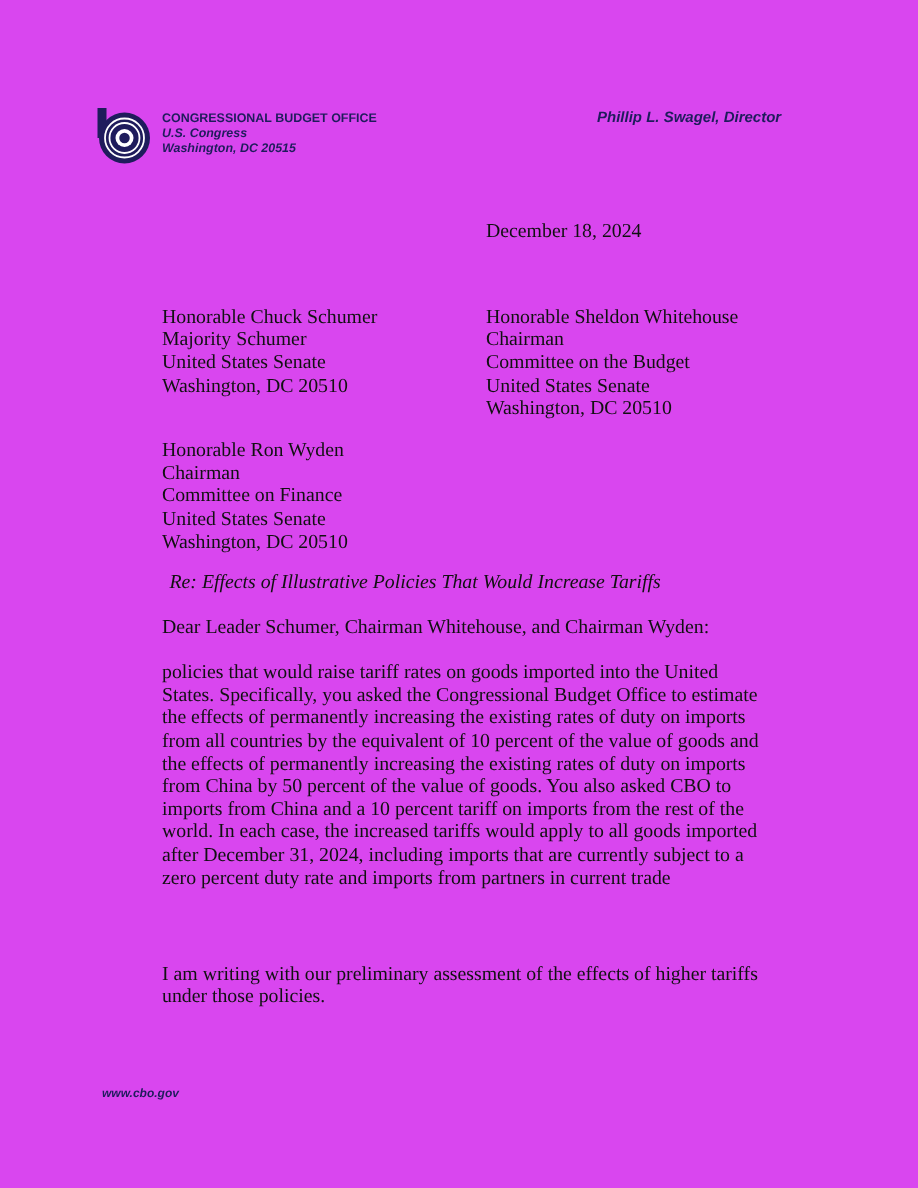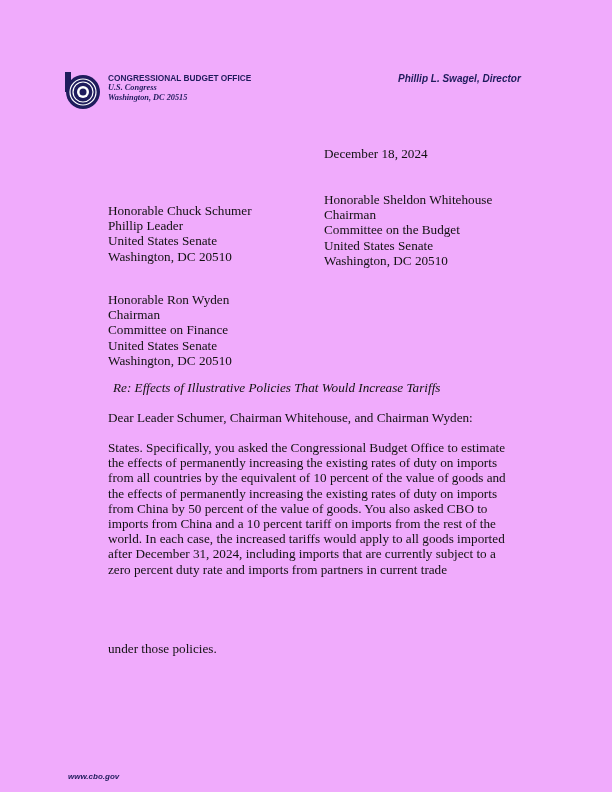--- a/index.html
+++ b/index.html
@@ -1,35 +1,35 @@
 <!DOCTYPE html>
 <html><head>
 <meta charset="utf-8">
 <style>
   html, body { margin: 0; padding: 0; background: #ffffff; }
   body { width: 612px; height: 792px; position: relative; overflow: hidden; }
-  .page { position: absolute; left: 0; top: 0; width: 612px; height: 792px; background: #f0abfc; }
+  .page { position: absolute; left: 0; top: 0; width: 612px; height: 792px; background: #d946ef; }
   .logo { position: absolute; left: 62px; top: 70px; width: 40px; height: 40px; }
   .org { position: absolute; left: 108px; top: 73px; font-family: "Liberation Sans", sans-serif; color: #1f1c5c; font-size: 8.3px; line-height: 10px; font-weight: bold; }
-  .org .sub { font-style: italic; font-family: Liberation Serif, serif; }
+  .org .sub { font-style: italic; }
   .director { position: absolute; left: 398px; top: 73px; font-family: "Liberation Sans", sans-serif; color: #1f1c5c; font-size: 10px; font-weight: bold; font-style: italic; }
   .serif { font-family: "Liberation Serif", serif; font-size: 13.2px; color: #111; line-height: 15.2px; }
   .date { position: absolute; left: 324px; top: 146px; }
   .addr { position: absolute; }
   .addr div { white-space: nowrap; }
   .a1 { left: 108px; top: 203px; }
-  .a2 { left: 324px; top: 192px; }
+  .a2 { left: 324px; top: 203px; }
   .a3 { left: 108px; top: 292px; }
   .re { position: absolute; left: 113px; top: 380px; font-style: italic; white-space: nowrap; }
   .salutation { position: absolute; left: 108px; top: 410px; white-space: nowrap; }
   .para { position: absolute; left: 108px; width: 402px; }
   .para div { white-space: nowrap; }
   .p1 { top: 440px; }
   .p2 { top: 641px; }
-  .footer { position: absolute; left: 68px; top: 772px; font-family: "Liberation Sans", sans-serif; color: #1f1c5c; font-size: 8px; font-weight: bold; font-style: italic; }
+  .footer { position: absolute; left: 68px; top: 724px; font-family: "Liberation Sans", sans-serif; color: #1f1c5c; font-size: 8px; font-weight: bold; font-style: italic; }
 </style>
 </head>
 <body>
 
 <div class="page">
 
   <svg class="logo" viewBox="0 0 40 40">
     <circle cx="21" cy="22" r="17" fill="#1f1c5c"></circle>
     <rect x="3" y="2" width="6" height="20" fill="#1f1c5c"></rect>
     <circle cx="21" cy="22" r="13" fill="none" stroke="#ffffff" stroke-width="1.2"></circle>
@@ -43,21 +43,21 @@
     <div class="sub">U.S. Congress</div>
     <div class="sub">Washington, DC  20515</div>
   </div>
 
   <div class="director">Phillip L. Swagel, Director</div>
 
   <div class="serif date">December 18, 2024</div>
 
   <div class="serif addr a1">
     <div>Honorable Chuck Schumer</div>
-    <div>Phillip Leader</div>
+    <div>Majority Schumer</div>
     <div>United States Senate</div>
     <div>Washington, DC  20510</div>
   </div>
 
   <div class="serif addr a2">
     <div>Honorable Sheldon Whitehouse</div>
     <div>Chairman</div>
     <div>Committee on the Budget</div>
     <div>United States Senate</div>
     <div>Washington, DC  20510</div>
@@ -69,30 +69,32 @@
     <div>Committee on Finance</div>
     <div>United States Senate</div>
     <div>Washington, DC  20510</div>
   </div>
 
   <div class="serif re">Re: Effects of Illustrative Policies That Would Increase Tariffs</div>
 
   <div class="serif salutation">Dear Leader Schumer, Chairman Whitehouse, and Chairman Wyden:</div>
 
   <div class="serif para p1">
+    <div>policies that would raise tariff rates on goods imported into the United</div>
     <div>States. Specifically, you asked the Congressional Budget Office to estimate</div>
     <div>the effects of permanently increasing the existing rates of duty on imports</div>
     <div>from all countries by the equivalent of 10 percent of the value of goods and</div>
     <div>the effects of permanently increasing the existing rates of duty on imports</div>
     <div>from China by 50 percent of the value of goods. You also asked CBO to</div>
     <div>imports from China and a 10 percent tariff on imports from the rest of the</div>
     <div>world. In each case, the increased tariffs would apply to all goods imported</div>
     <div>after December 31, 2024, including imports that are currently subject to a</div>
     <div>zero percent duty rate and imports from partners in current trade</div>
   </div>
 
   <div class="serif para p2">
+    <div>I am writing with our preliminary assessment of the effects of higher tariffs</div>
     <div>under those policies.</div>
   </div>
 
   <div class="footer">www.cbo.gov</div>
 
 </div>
 
 </body></html>

